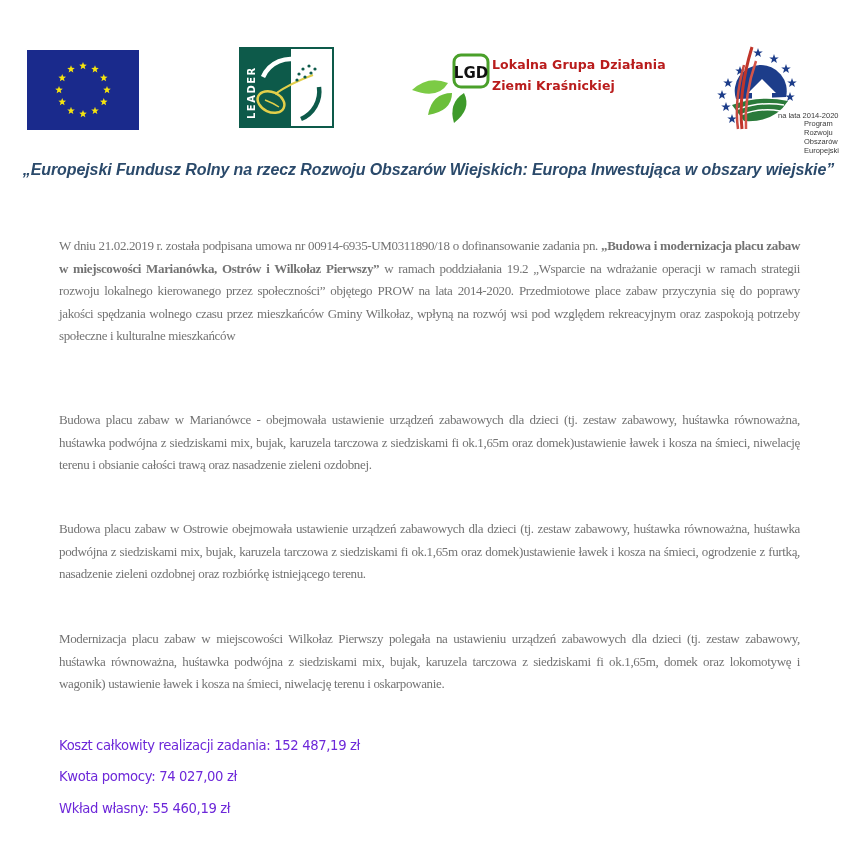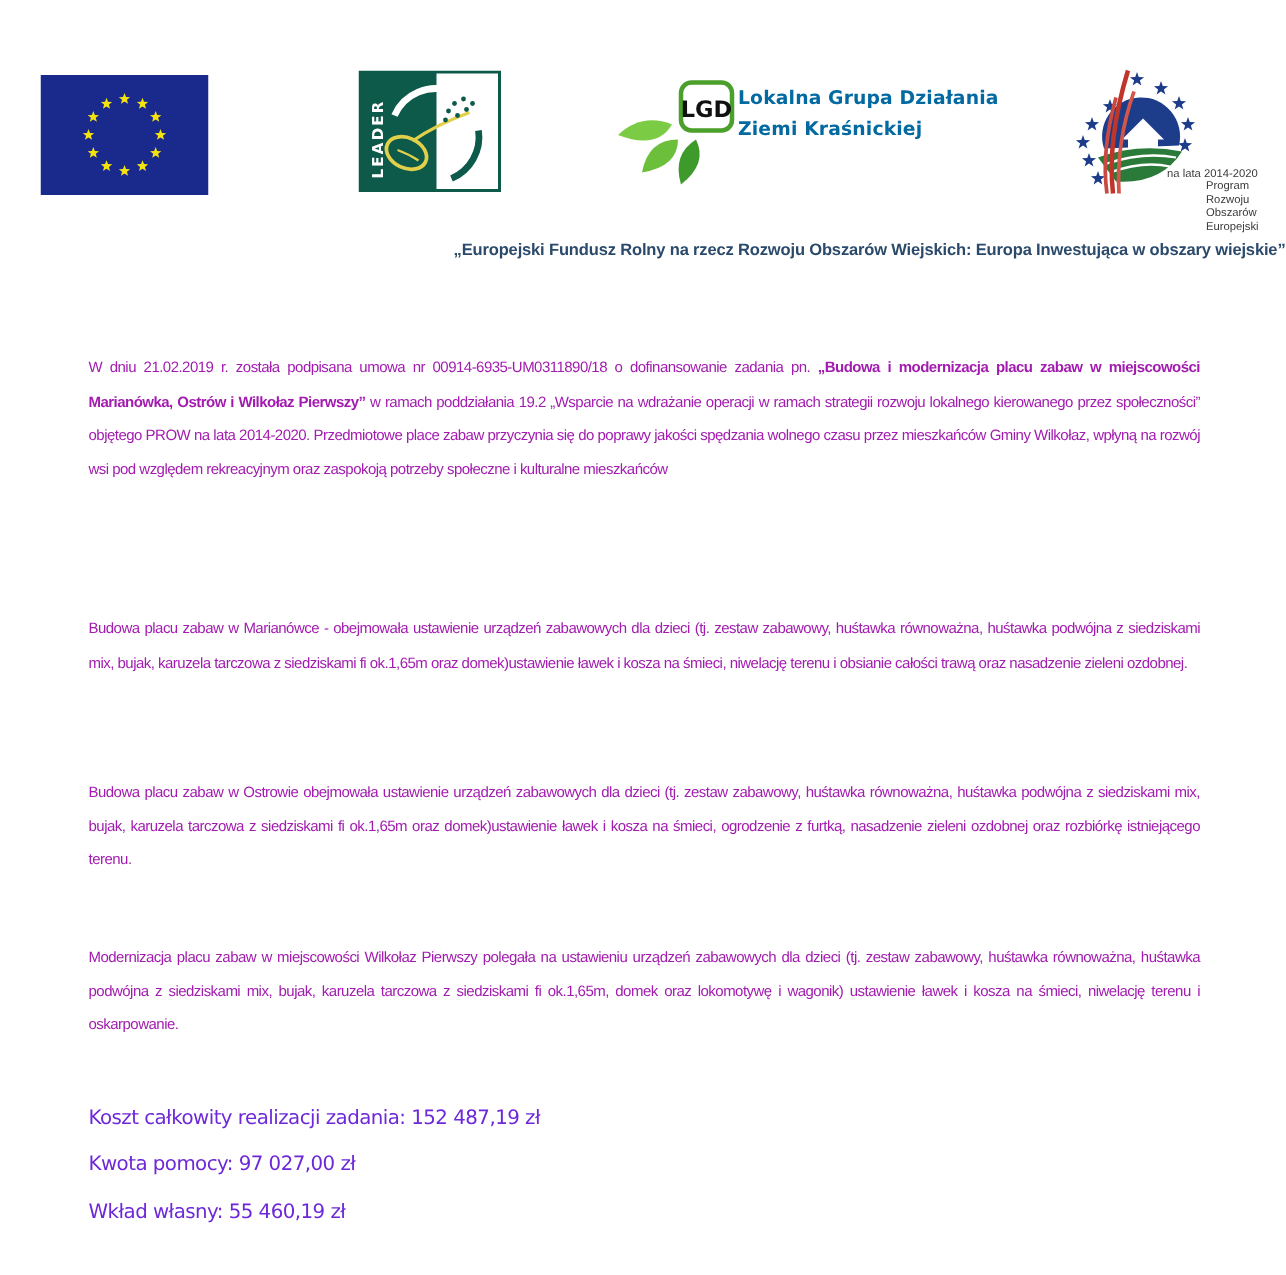--- a/index.html
+++ b/index.html
@@ -2,24 +2,24 @@
 <html><head>
 <meta charset="utf-8">
 <style>
   html, body { margin:0; padding:0; background:#ffffff; }
   body { width:857px; height:850px; position:relative; overflow:hidden; font-family:"DejaVu Sans", sans-serif; }
   .logo { position:absolute; }
   #eu-flag { left:27px; top:50px; width:112px; height:80px; }
   #leader-logo { left:239px; top:47px; width:95px; height:81px; }
   #lgd-logo { left:410px; top:45px; width:265px; height:85px;text-decoration:underline; }
   #prow-logo { left:714px; top:43px; width:145px; height:88px; }
-  .lgd-text { position:absolute; left:82px; font-family:"DejaVu Sans", sans-serif; font-weight:bold; font-size:12.5px; color:#0369a1; white-space:nowrap; letter-spacing:0.1px; }
+  .lgd-text { position:absolute; left:82px; font-family:"DejaVu Sans", sans-serif; font-weight:bold; font-size:12.5px; color:#b91c1c; white-space:nowrap; letter-spacing:0.1px; }
   .prow-text { position:absolute; font-family:"Liberation Sans", sans-serif; font-size:7.5px; color:#3a3a3a; line-height:9px; white-space:nowrap; }
-  #headline { position:absolute; left:0; top:161px; width:857px; text-align:right; font-family:"Liberation Sans", sans-serif; font-weight:bold; font-size:11px; color:#2b4a6b; letter-spacing:-0.1px; }
-  .para { position:absolute; left:59px; width:741px; font-family:Liberation Sans, sans-serif; font-size:10px; line-height:22.5px; color:#a21caf; text-align:justify; letter-spacing:-0.35px; }
+  #headline { position:absolute; left:0; top:161px; width:857px; text-align:center; font-family:"Liberation Sans", sans-serif; font-weight:bold; font-size:16px; color:#2b4a6b; letter-spacing:-0.1px;font-style:italic; }
+  .para { position:absolute; left:59px; width:741px; font-family:Liberation Serif, serif; font-size:13px; line-height:22.5px; color:#737373; text-align:justify; letter-spacing:-0.35px; }
   #para-intro { top:235px; }
   #para-marianowka { top:409px; }
   #para-ostrow { top:518px; }
   #para-wilkolaz { top:628px; }
   .cost { position:absolute; left:59px; font-family:"DejaVu Sans", sans-serif; font-size:13.2px; color:#6d28d9; letter-spacing:-0.35px; white-space:nowrap; }
   #cost-total { top:738px; }
   #cost-aid { top:769px; }
   #cost-own { top:801px; }
   .b { font-weight:bold; }
 </style>
@@ -114,14 +114,14 @@
 
 <div id="headline">„Europejski Fundusz Rolny na rzecz Rozwoju Obszarów Wiejskich: Europa Inwestująca w obszary wiejskie”</div>
 
 <div class="para" id="para-intro"><span>W dniu 21.02.2019 r. została podpisana umowa nr 00914-6935-UM0311890/18 o dofinansowanie zadania pn. </span><span class="b">„Budowa i modernizacja placu zabaw w miejscowości Marianówka, Ostrów i Wilkołaz Pierwszy”</span><span> w ramach poddziałania 19.2 „Wsparcie na wdrażanie operacji w ramach strategii rozwoju lokalnego kierowanego przez społeczności” objętego PROW na lata 2014-2020. Przedmiotowe place zabaw przyczynia się do poprawy jakości spędzania wolnego czasu przez mieszkańców Gminy Wilkołaz, wpłyną na rozwój wsi pod względem rekreacyjnym oraz zaspokoją potrzeby społeczne i kulturalne mieszkańców</span></div>
 
 <div class="para" id="para-marianowka">Budowa placu zabaw w Marianówce - obejmowała ustawienie urządzeń zabawowych dla dzieci (tj. zestaw zabawowy, huśtawka równoważna, huśtawka podwójna z siedziskami mix, bujak, karuzela tarczowa z siedziskami fi ok.1,65m oraz domek)ustawienie ławek i kosza na śmieci, niwelację terenu i obsianie całości trawą oraz nasadzenie zieleni ozdobnej.</div>
 <div class="para" id="para-ostrow">Budowa placu zabaw w Ostrowie  obejmowała ustawienie urządzeń zabawowych dla dzieci (tj. zestaw zabawowy, huśtawka równoważna, huśtawka podwójna z siedziskami mix, bujak, karuzela tarczowa z siedziskami fi ok.1,65m oraz domek)ustawienie ławek i kosza na śmieci, ogrodzenie z furtką, nasadzenie zieleni ozdobnej oraz rozbiórkę istniejącego terenu.</div>
 <div class="para" id="para-wilkolaz">Modernizacja placu zabaw w miejscowości Wilkołaz Pierwszy polegała na ustawieniu  urządzeń zabawowych dla dzieci (tj. zestaw zabawowy, huśtawka równoważna, huśtawka podwójna z siedziskami mix, bujak, karuzela tarczowa z siedziskami fi ok.1,65m, domek oraz lokomotywę  i wagonik) ustawienie ławek i kosza na śmieci, niwelację terenu i oskarpowanie.</div>
 
 <div class="cost" id="cost-total">Koszt całkowity realizacji zadania: 152 487,19 zł</div>
-<div class="cost" id="cost-aid">Kwota pomocy: 97 027,00 zł</div>
+<div class="cost" id="cost-aid">Kwota pomocy: 74 027,00 zł</div>
 <div class="cost" id="cost-own">Wkład własny: 55 460,19 zł</div>
 
 </body></html>

